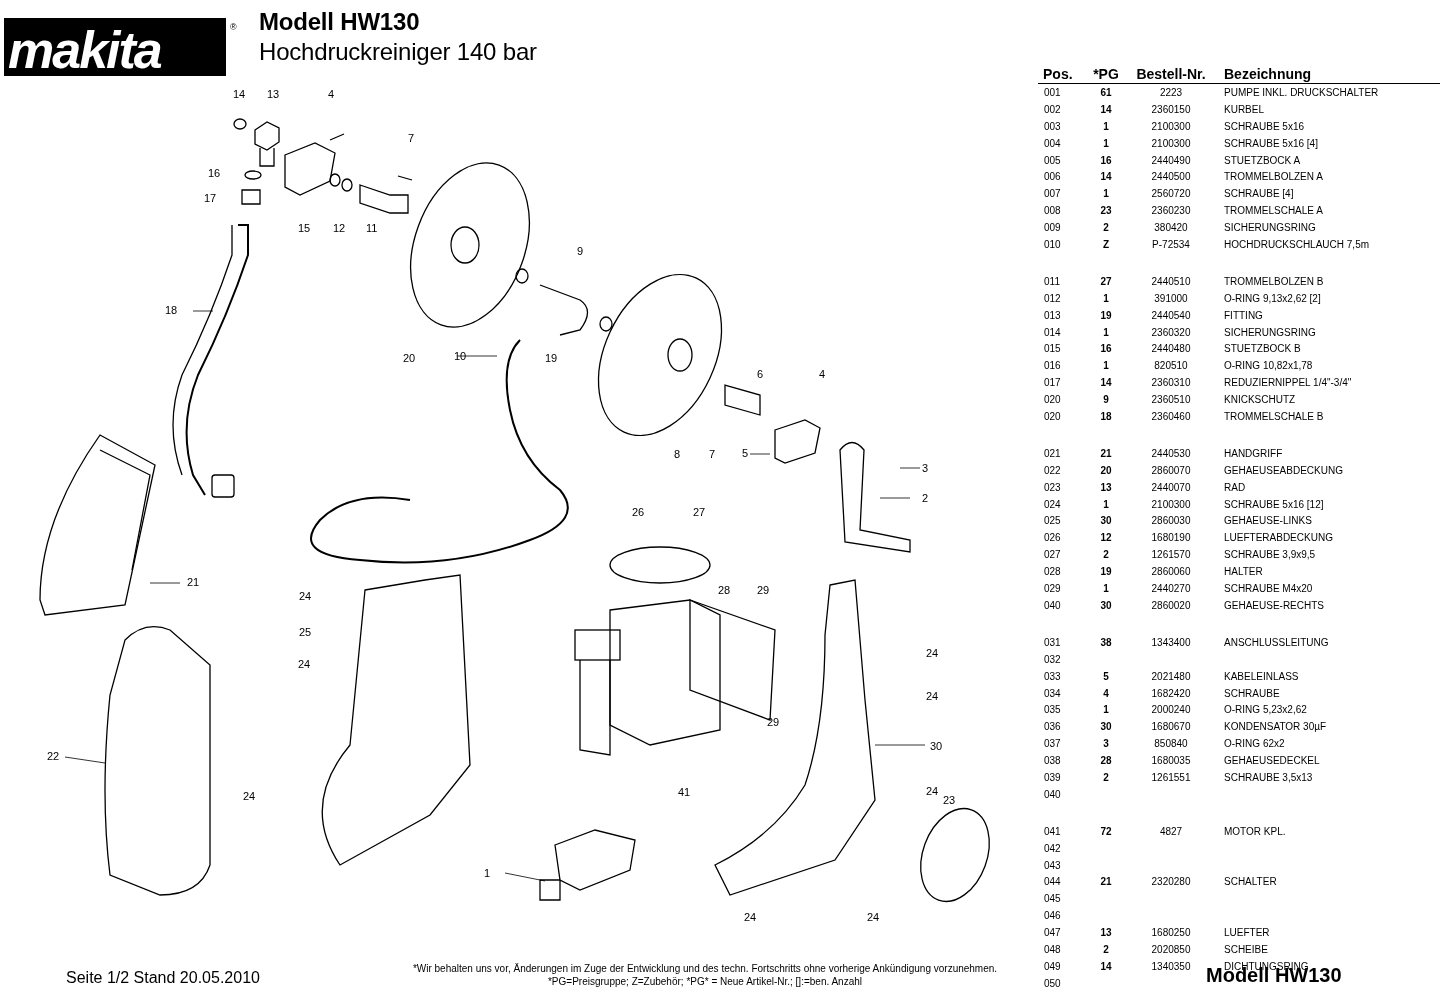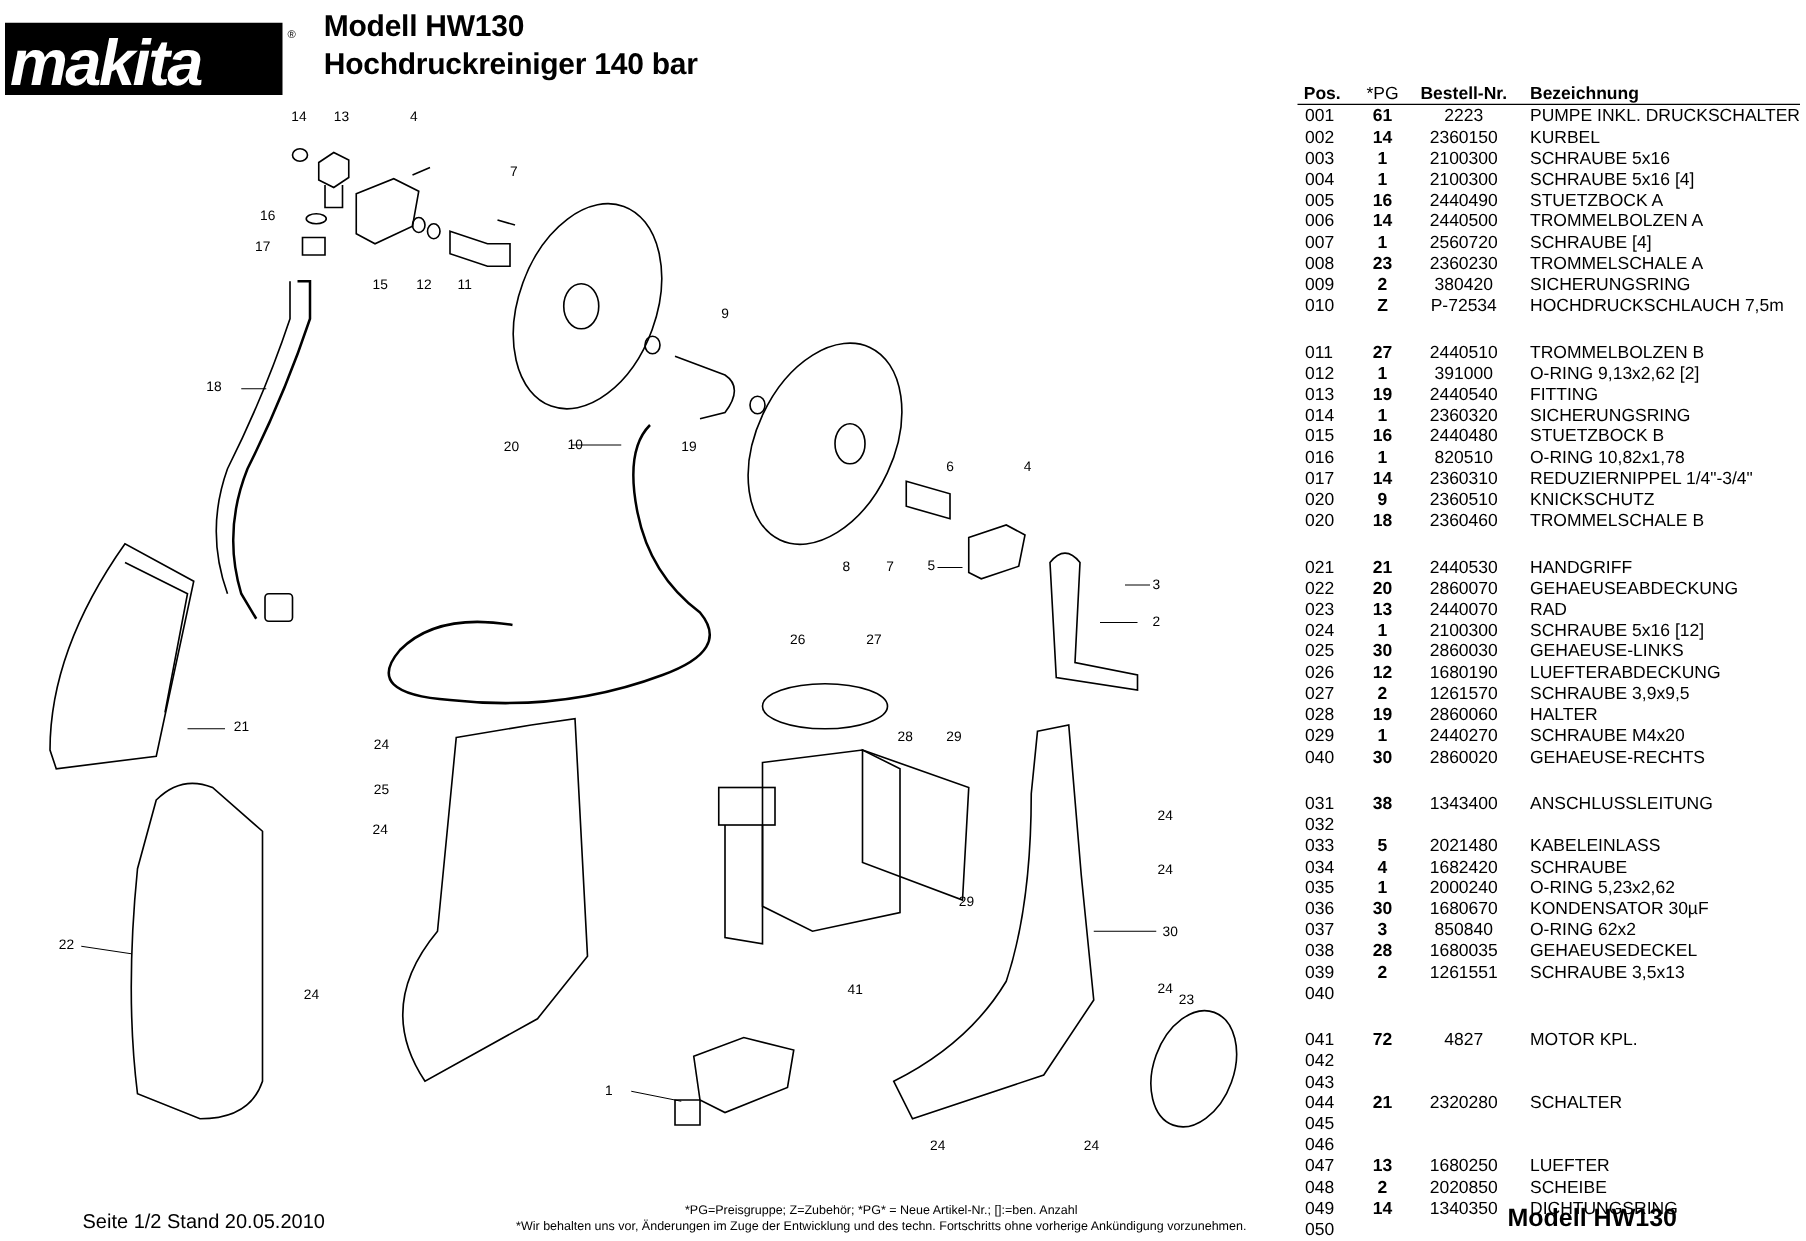--- a/index.html
+++ b/index.html
@@ -1,28 +1,28 @@
 <!DOCTYPE html>
 <html><head>
 <meta charset="utf-8">
 <style>
   html, body { margin:0; padding:0; background:#fff; }
   body { width:1445px; height:993px; position:relative; overflow:hidden; font-family:"Liberation Sans", sans-serif; color:#000; }
   .logo { position:absolute; left:4px; top:18px; width:228px; height:58px; }
   .title1 { position:absolute; left:259px; top:8px; font-size:24px; font-weight:bold; letter-spacing:-0.2px; }
-  .title2 { position:absolute; left:259px; top:38px; font-size:24px; font-weight:bold; letter-spacing:-0.2px; }
+  .title2 { position:absolute; left:259px; top:38px; font-size:24px; font-weight:normal; letter-spacing:-0.2px; }
   .diagram { position:absolute; left:0; top:80px; width:1030px; height:870px; }
   .callout { position:absolute; font-size:11px; font-family:"Liberation Sans", sans-serif; }
   .parts { position:absolute; left:1038px; top:66px; width:402px; }
   .parts .hdr { display:flex; font-size:14px; font-weight:bold; height:17px; border-bottom:1.5px solid #000; }
-  .row { display:flex; font-size:14px; height:16.9px; line-height:17px; }
+  .row { display:flex; font-size:10px; height:16.9px; line-height:17px; }
   .row.gap { margin-top:20px; }
   .c-pos { width:46px; padding-left:6px; box-sizing:border-box; }
   .c-pg { width:44px; text-align:center; font-weight:bold; }
-  .hdr .c-pg { font-weight:normal; }
+  .hdr .c-pg { font-weight:bold; }
   .c-nr { width:86px; text-align:center; }
   .c-desc { flex:1; padding-left:10px; white-space:nowrap; }
   .hdr .c-pos { padding-left:5px; }
   .footer-left { position:absolute; left:66px; top:969px; font-size:16px; }
   .footer-mid { position:absolute; left:380px; top:962px; width:650px; text-align:center; font-size:10px; line-height:13px; }
   .footer-right { position:absolute; left:1206px; top:964px; font-size:20px; font-weight:bold; }
 </style>
 </head>
 <body>
 
@@ -451,16 +451,16 @@
         <span class="c-pos">050</span>
         <span class="c-pg"></span>
         <span class="c-nr"></span>
         <span class="c-desc"></span>
       </div>
     </div>
 </div>
 
 <div class="footer-left">Seite 1/2  Stand 20.05.2010</div>
 <div class="footer-mid">
+  <div>*Wir behalten uns vor, Änderungen im Zuge der Entwicklung und des techn. Fortschritts ohne vorherige Ankündigung vorzunehmen.</div>
   <div>*PG=Preisgruppe; Z=Zubehör; *PG* = Neue Artikel-Nr.; []:=ben. Anzahl</div>
-  <div>*Wir behalten uns vor, Änderungen im Zuge der Entwicklung und des techn. Fortschritts ohne vorherige Ankündigung vorzunehmen.</div>
 </div>
 <div class="footer-right">Modell HW130</div>
 
 </body></html>

